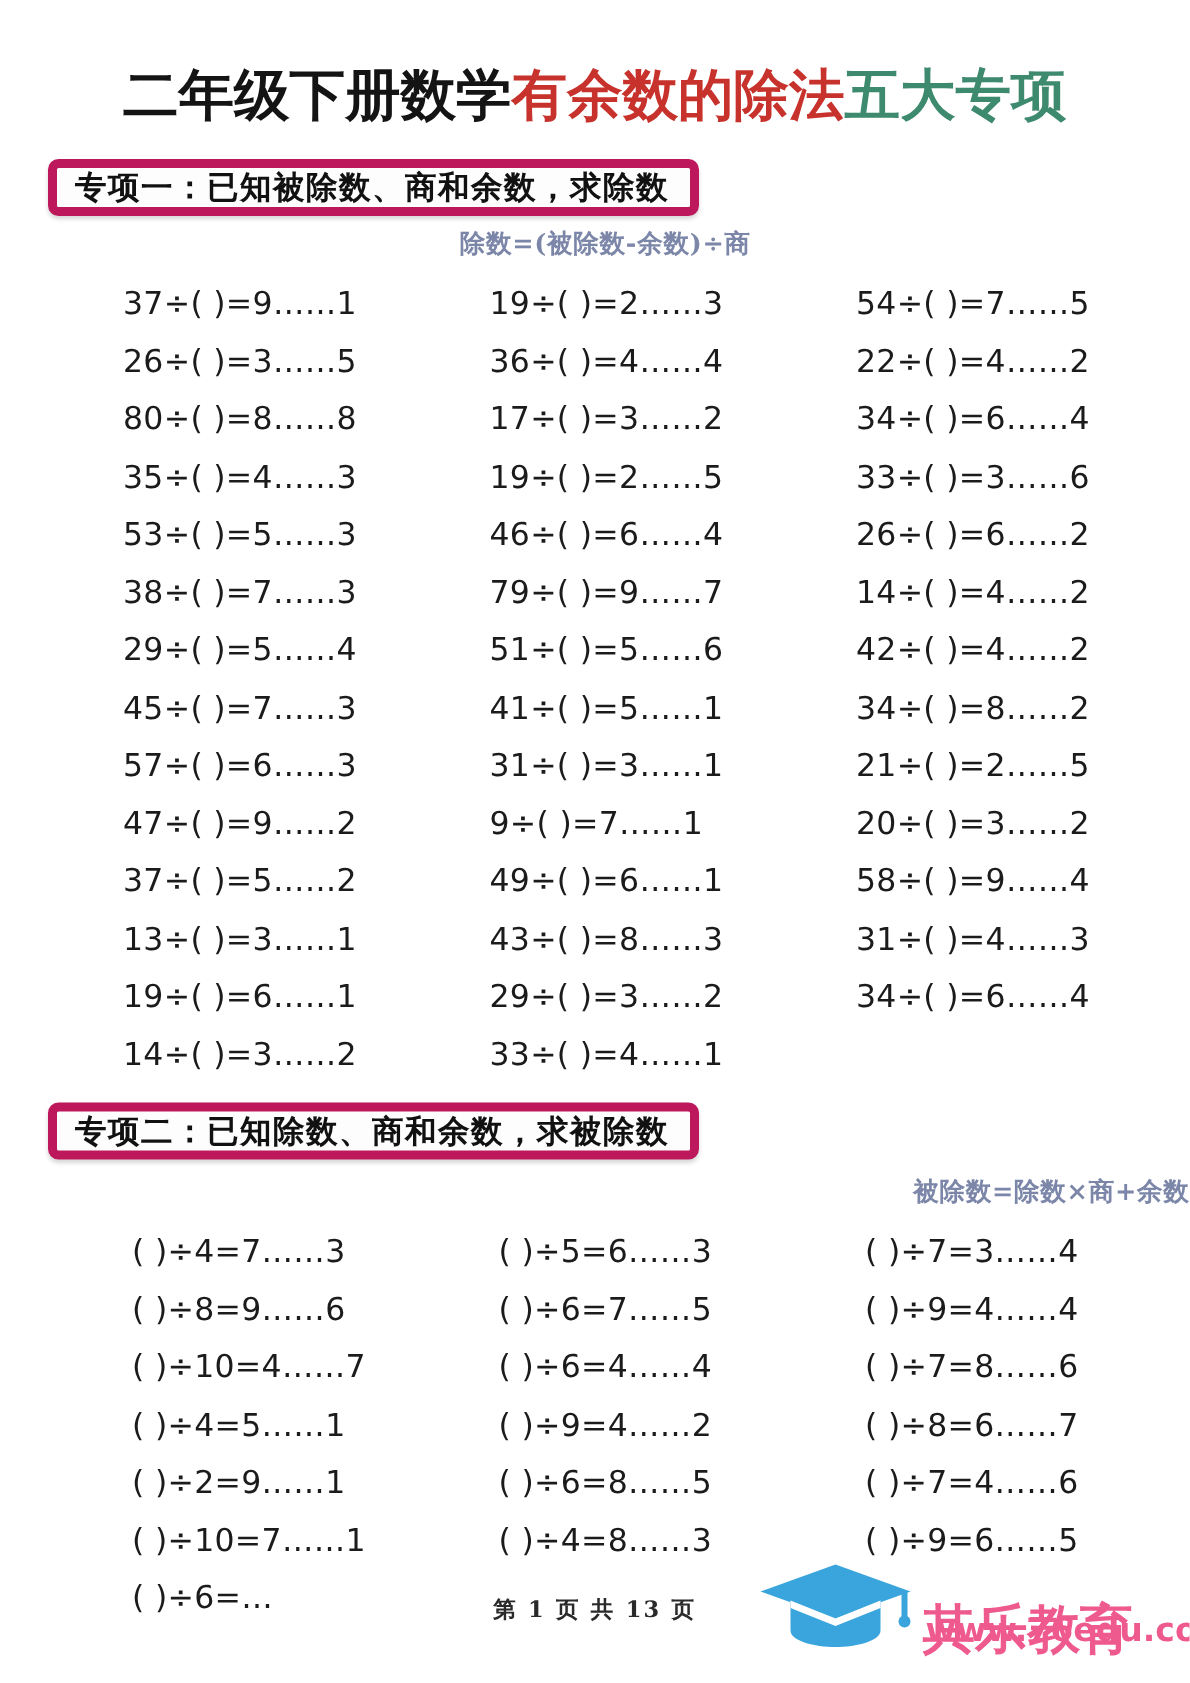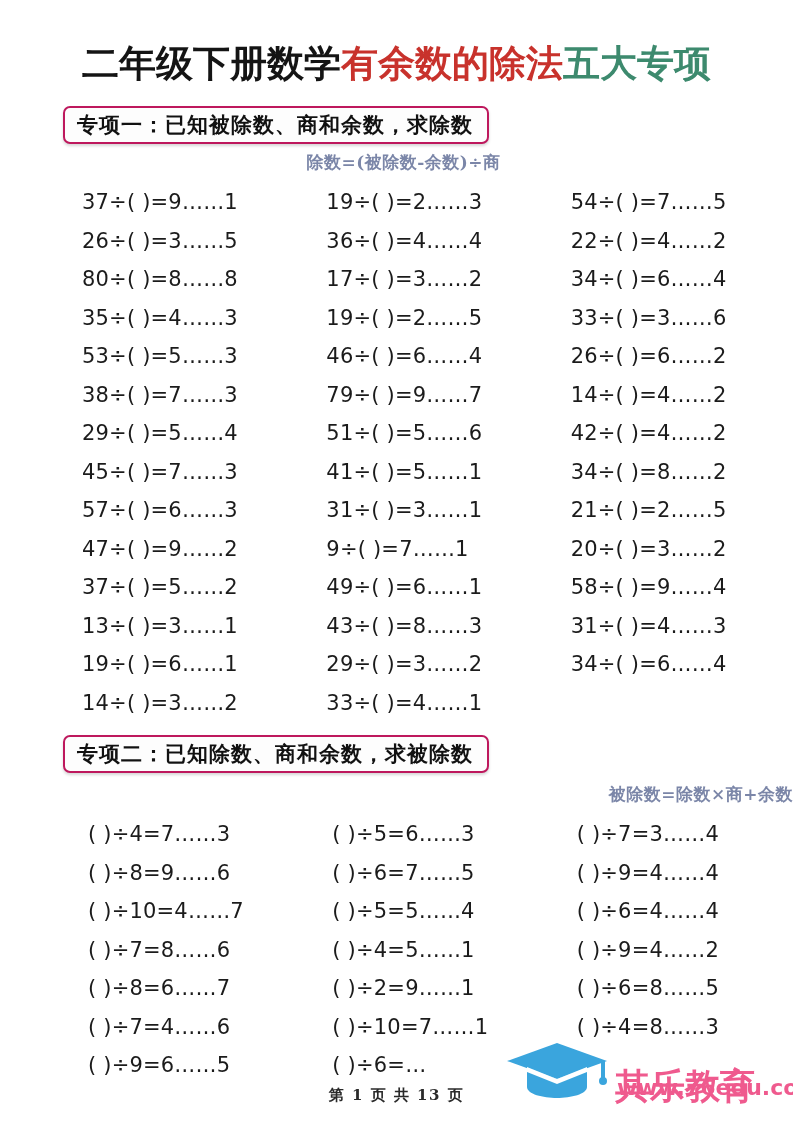--- a/index.html
+++ b/index.html
@@ -45,31 +45,30 @@
   .title .seg-green { color: #3d8a6e; }
 
   
   .section-chip {
     position: absolute;
     left: 32px;
     height: 38px;
     display: inline-flex;
     align-items: center;
     padding: 0 14px 0 12px;
-    border: 2px solid #be185d;
+    border: 6px solid #be185d;
     border-radius: 7px;
     background: #fdfdfd;
     box-shadow: 0 2px 3px rgba(0,0,0,0.16);
     font-family: "DejaVu Serif", "Liberation Serif", serif;
     font-size: 21px;
     font-weight: bold;
     color: #111111;
     white-space: nowrap;
     letter-spacing: 1px;
-    margin-left: 31px;
   }
   #chip1 { top: 106px; }
   #chip2 { top: 735px; }
 
   
   .formula {
     position: absolute;
     font-family: "DejaVu Serif", "Liberation Serif", serif;
     font-size: 17px;
     font-weight: bold;
@@ -147,21 +146,21 @@
     font-size: 22px;
     font-weight: bold;
     color: #ef5a8e;
     letter-spacing: 0px;
     white-space: nowrap;
   }
 
   
   .footer {
     position: absolute;
-    top: 1086px;
+    top: 1064px;
     left: 0;
     width: 793px;
     text-align: center;
     font-family: "DejaVu Serif", "Liberation Serif", serif;
     font-size: 15px;
     font-weight: bold;
     color: #2a2a2a;
     letter-spacing: 1.5px;
   }
 </style>
@@ -229,21 +228,20 @@
   <div class="formula" id="formula2">被除数=除数×商+余数</div>
 
   <div class="grid" id="grid2">
       <div class="cell">(      )÷4=7……3</div>
       <div class="cell">(      )÷5=6……3</div>
       <div class="cell">(      )÷7=3……4</div>
       <div class="cell">(      )÷8=9……6</div>
       <div class="cell">(      )÷6=7……5</div>
       <div class="cell">(      )÷9=4……4</div>
       <div class="cell">(      )÷10=4……7</div>
-      <div class="cell">(      )÷5=5……4</div>
       <div class="cell">(      )÷6=4……4</div>
       <div class="cell">(      )÷7=8……6</div>
       <div class="cell">(      )÷4=5……1</div>
       <div class="cell">(      )÷9=4……2</div>
       <div class="cell">(      )÷8=6……7</div>
       <div class="cell">(      )÷2=9……1</div>
       <div class="cell">(      )÷6=8……5</div>
       <div class="cell">(      )÷7=4……6</div>
       <div class="cell">(      )÷10=7……1</div>
       <div class="cell">(      )÷4=8……3</div>

